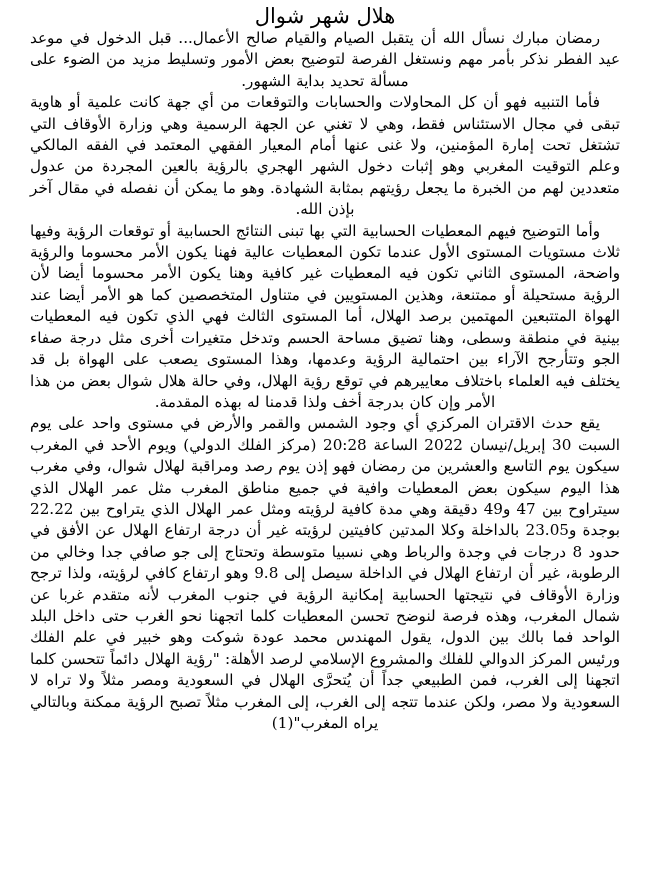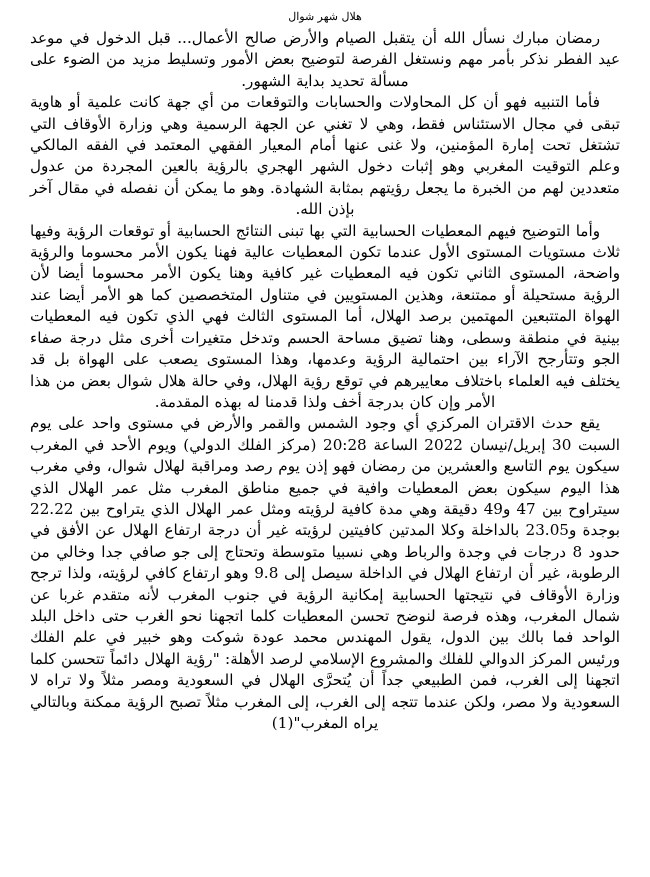--- a/index.html
+++ b/index.html
@@ -16,21 +16,21 @@
   }
   .page {
     box-sizing: border-box;
     width: 650px;
     height: 877px;
     background: #ffffff;
     padding: 6px 30px 0 30px;
   }
   .doc-title {
     text-align: center;
-    font-size: 11px;
+    font-size: 21px;
     line-height: 21px;
     font-family: "DejaVu Serif", "Liberation Serif", serif;
     font-weight: normal;
     margin: 0 0 1px 0;
     letter-spacing: 0;
   }
   .para {
     direction: rtl;
     text-align: justify;
     text-align-last: center;
@@ -43,21 +43,21 @@
     word-spacing: 0.5px;
   }
 </style>
 </head>
 <body>
 
 <div class="page">
 
   <h1 class="doc-title">هلال شهر شوال</h1>
 
-  <p class="para">رمضان مبارك نسأل الله أن يتقبل الصيام والأرض صالح الأعمال... قبل الدخول في موعد عيد الفطر نذكر بأمر مهم ونستغل الفرصة لتوضيح بعض الأمور وتسليط مزيد من الضوء على مسألة تحديد بداية الشهور.</p>
+  <p class="para">رمضان مبارك نسأل الله أن يتقبل الصيام والقيام صالح الأعمال... قبل الدخول في موعد عيد الفطر نذكر بأمر مهم ونستغل الفرصة لتوضيح بعض الأمور وتسليط مزيد من الضوء على مسألة تحديد بداية الشهور.</p>
 
   <p class="para">فأما التنبيه فهو أن كل المحاولات والحسابات والتوقعات من أي جهة كانت علمية أو هاوية تبقى في مجال الاستئناس فقط، وهي لا تغني عن الجهة الرسمية وهي وزارة الأوقاف التي تشتغل تحت إمارة المؤمنين، ولا غنى عنها أمام المعيار الفقهي المعتمد في الفقه المالكي وعلم التوقيت المغربي وهو إثبات دخول الشهر الهجري بالرؤية بالعين المجردة من عدول متعددين لهم من الخبرة ما يجعل رؤيتهم بمثابة الشهادة. وهو ما يمكن أن نفصله في مقال آخر بإذن الله.</p>
 
   <p class="para">وأما التوضيح فيهم المعطيات الحسابية التي بها تبنى النتائج الحسابية أو توقعات الرؤية وفيها ثلاث مستويات المستوى الأول عندما تكون المعطيات عالية فهنا يكون الأمر محسوما والرؤية واضحة، المستوى الثاني تكون فيه المعطيات غير كافية وهنا يكون الأمر محسوما أيضا لأن الرؤية مستحيلة أو ممتنعة، وهذين المستويين في متناول المتخصصين كما هو الأمر أيضا عند الهواة المتتبعين المهتمين برصد الهلال، أما المستوى الثالث فهي الذي تكون فيه المعطيات بينية في منطقة وسطى، وهنا تضيق مساحة الحسم وتدخل متغيرات أخرى مثل درجة صفاء الجو وتتأرجح الآراء بين احتمالية الرؤية وعدمها، وهذا المستوى يصعب على الهواة بل قد يختلف فيه العلماء باختلاف معاييرهم في توقع رؤية الهلال، وفي حالة هلال شوال بعض من هذا الأمر وإن كان بدرجة أخف ولذا قدمنا له بهذه المقدمة.</p>
 
   <p class="para">يقع حدث الاقتران المركزي أي وجود الشمس والقمر والأرض في مستوى واحد على يوم السبت 30 إبريل/نيسان 2022 الساعة 20:28 (مركز الفلك الدولي) ويوم الأحد في المغرب سيكون يوم التاسع والعشرين من رمضان فهو إذن يوم رصد ومراقبة لهلال شوال، وفي مغرب هذا اليوم سيكون بعض المعطيات وافية في جميع مناطق المغرب مثل عمر الهلال الذي سيتراوح بين 47 و49 دقيقة وهي مدة كافية لرؤيته ومثل عمر الهلال الذي يتراوح بين 22.22 بوجدة و23.05 بالداخلة وكلا المدتين كافيتين لرؤيته غير أن درجة ارتفاع الهلال عن الأفق في حدود 8 درجات في وجدة والرباط وهي نسبيا متوسطة وتحتاج إلى جو صافي جدا وخالي من الرطوبة، غير أن ارتفاع الهلال في الداخلة سيصل إلى 9.8 وهو ارتفاع كافي لرؤيته، ولذا ترجح وزارة الأوقاف في نتيجتها الحسابية إمكانية الرؤية في جنوب المغرب لأنه متقدم غربا عن شمال المغرب، وهذه فرصة لنوضح تحسن المعطيات كلما اتجهنا نحو الغرب حتى داخل البلد الواحد فما بالك بين الدول، يقول المهندس محمد عودة شوكت وهو خبير في علم الفلك ورئيس المركز الدوالي للفلك والمشروع الإسلامي لرصد الأهلة: "رؤية الهلال دائماً تتحسن كلما اتجهنا إلى الغرب، فمن الطبيعي جداً أن يُتحرَّى الهلال في السعودية ومصر مثلاً ولا تراه لا السعودية ولا مصر، ولكن عندما تتجه إلى الغرب، إلى المغرب مثلاً تصبح الرؤية ممكنة وبالتالي يراه المغرب"(1)</p>
 
 </div>
 
 </body></html>

